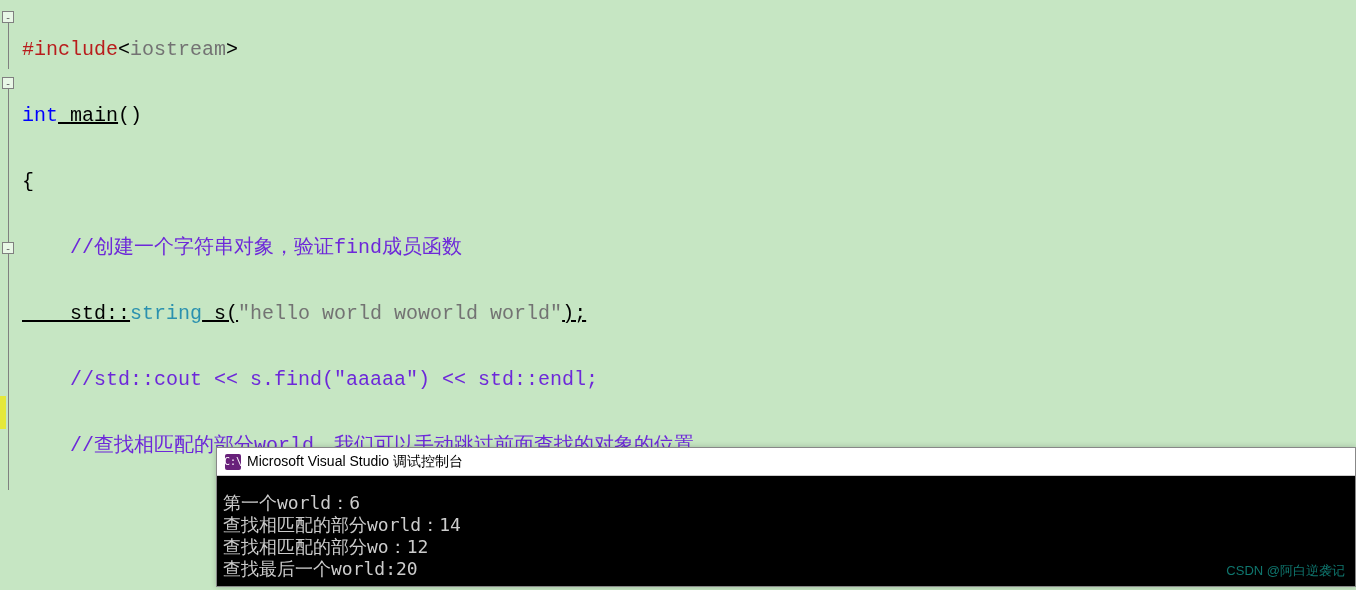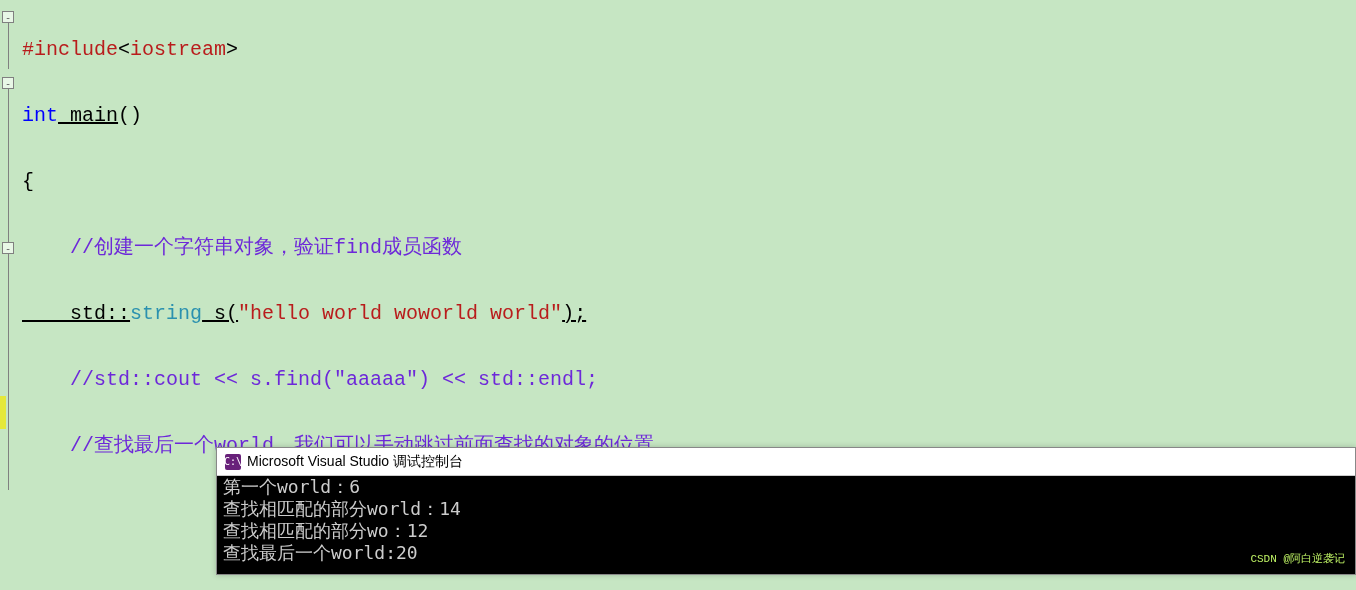--- a/index.html
+++ b/index.html
@@ -29,21 +29,21 @@
   .code {
     padding-left:22px;
     line-height: 33px;
     white-space: pre;
   }
   .hl-marker {
     position:absolute; left:0; width:6px; height:33px; background:#e5e83a;
   }
   .kw   { color:#0000ff; }
   .type { color:#2b91af; }
-  .str  { color:#b91c1c; }
+  .str  { color:#737373; }
   .cmt  { color:#6d28d9; }
   .sym  { color:#000; }
   .dim  { color:#b91c1c; }
   .id   { color:#000;text-decoration:underline; }
 
   .console-window {
     position:absolute;
     left:216px; top:447px;
     width:1140px;
     background:#fff;
@@ -63,28 +63,28 @@
   .console-icon {
     width:16px; height:16px; background:#68217a;
     color:#fff; font-family:Consolas,monospace; font-size:10px;
     display:flex; align-items:center; justify-content:center;
     margin-right:6px; border-radius:2px;
   }
   .console-body {
     background:#000; color:#ccc;
     font-family: NSimSun, Consolas, monospace;
     font-size:18px; line-height:22px;
-    padding:0 6px 6px 6px;
+    padding:16px 6px 6px 6px;
     min-height:98px;
     position:relative;
   }
   .watermark {
     position:absolute; right:10px; bottom:4px;
-    color:#bef264; font-family:Liberation Mono, monospace;
-    font-size:11px;
+    color:#0f766e; font-family:Liberation Sans, sans-serif;
+    font-size:13px;
   }
 </style>
 </head>
 <body>
 
 <div class="editor">
   <div class="gutter">
     <div class="fold" style="top:11px">-</div>
     <div class="vbar" style="top:23px;height:46px"></div>
     <div class="fold" style="top:77px">-</div>
@@ -94,21 +94,21 @@
   </div>
   <div class="hl-marker" style="top:396px"></div>
 
   <div class="code">
 <div><span class="dim">#include</span><span class="sym">&lt;</span><span class="str">iostream</span><span class="sym">&gt;</span></div>
 <div><span class="kw">int</span><span class="id"> </span><span class="id">main</span><span class="sym">()</span></div>
 <div><span class="sym">{</span></div>
 <div><span class="cmt">    //创建一个字符串对象，验证find成员函数</span></div>
 <div><span class="id">    std::</span><span class="type">string</span><span class="id"> s(</span><span class="str">"hello world woworld world"</span><span class="id">);</span></div>
 <div><span class="cmt">    //std::cout &lt;&lt; s.find("aaaaa") &lt;&lt; std::endl;</span></div>
-<div><span class="cmt">    //查找最后一个world，我们可以手动跳过前面查找的对象的位置</span></div>
+<div><span class="cmt">    //查找相匹配的部分world，我们可以手动跳过前面查找的对象的位置</span></div>
 
 
 
 
 
 
   </div>
 </div>
 
 <div class="console-window">

